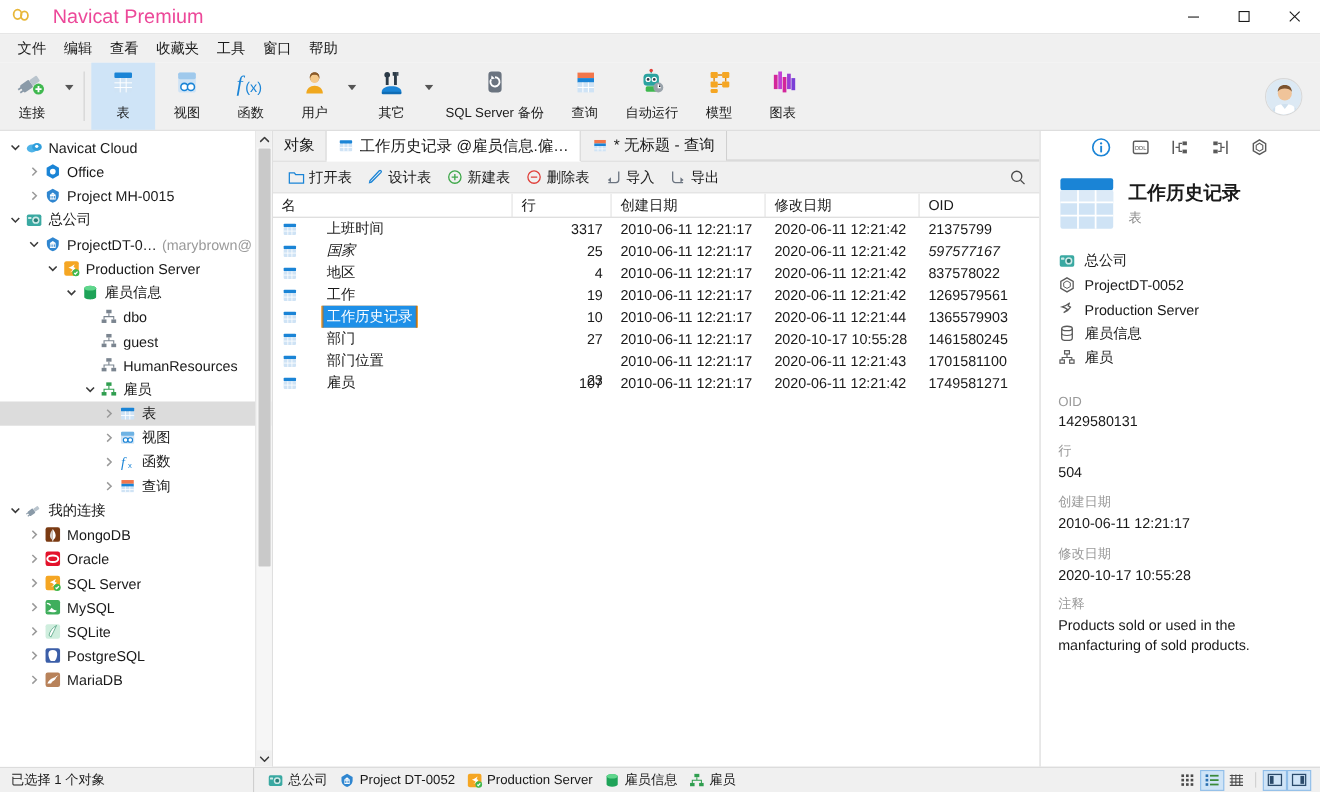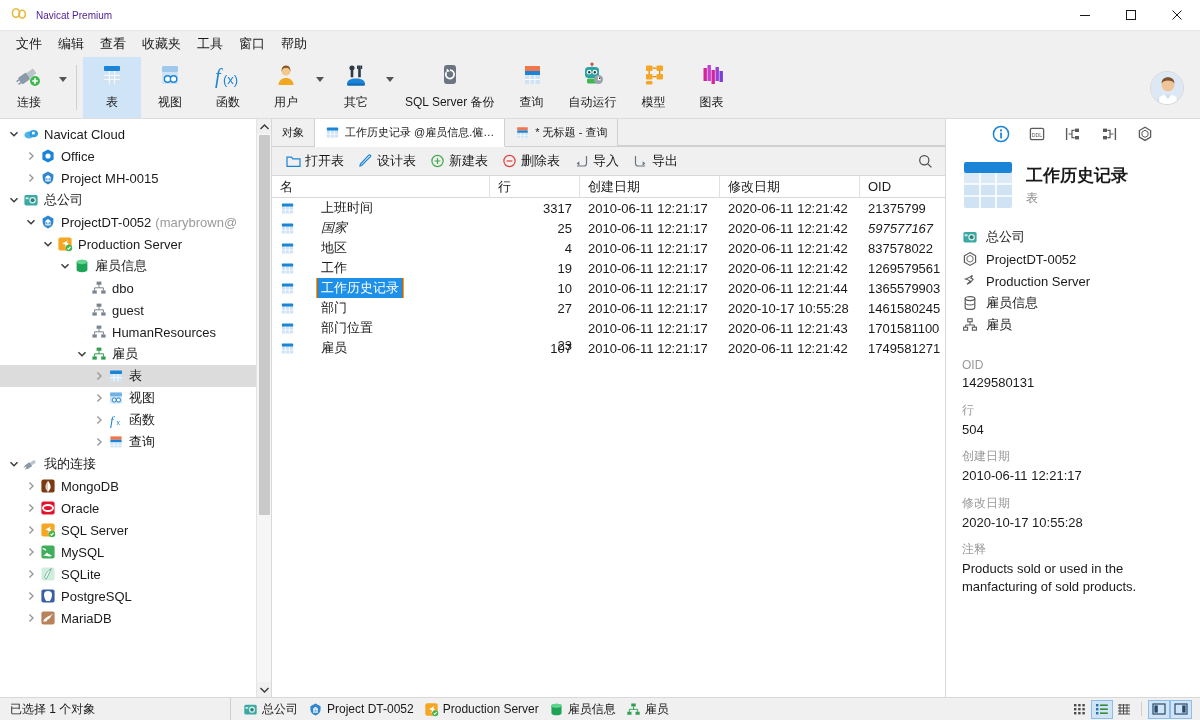--- a/index.html
+++ b/index.html
@@ -12,21 +12,21 @@
     overflow: hidden;
   }
   .app { width: 1200px; height: 720px; display: flex; flex-direction: column; position: relative; }
 
   
   .titlebar {
     height: 31px; background: #ffffff; border-bottom: 1px solid #e6e6e6;
     display: flex; align-items: center; flex: none;
   }
   .titlebar .app-logo { margin-left: 10px; width: 18px; height: 18px; display:flex; align-items:center; justify-content:center; }
-  .titlebar .app-title { margin-left: 8px; font-size: 10px; color: #4c1d95; }
+  .titlebar .app-title { margin-left: 20px; font-size: 18px; color: #ec4899; }
   .win-controls { margin-left: auto; display: flex; height: 31px; }
   .win-btn { width: 46px; height: 31px; display: flex; align-items: center; justify-content: center; }
 
   
   .menubar {
     height: 26px; background: #f0f0f0; display: flex; align-items: center;
     padding-left: 8px; flex: none; font-size: 13px;
   }
   .menu-item { padding: 3px 8px; color: #1a1a1a; cursor: default; }
 
@@ -48,21 +48,21 @@
   .avatar {
     width: 34px; height: 34px; border-radius: 50%; position: absolute;
     right: 16px; top: 14px; overflow: hidden; border: 1px solid #d8d8d8;
   }
 
   
   .body { flex: 1; display: flex; min-height: 0; }
 
   
   .sidebar {
-    width: 272px; background: #ffffff; border-right: 1px solid #d8d8d8;
+    width: 248px; background: #ffffff; border-right: 1px solid #d8d8d8;
     position: relative; flex: none; overflow: hidden;
   }
   .tree { padding-top: 4px; }
   .tree-row {
     height: 22px; display: flex; align-items: center; cursor: default;
     font-size: 13px; white-space: nowrap; padding-right: 18px;
   }
   .tree-row.selected { background: #dcdcdc; }
   .tw { width: 16px; display: flex; align-items: center; justify-content: center; flex: none; }
   .tree-ic { width: 18px; display: flex; align-items: center; justify-content: center; flex: none; margin-right: 4px; }
@@ -77,21 +77,21 @@
   .sb-thumb { position: absolute; left: 2px; width: 11px; background: #c9c9c9; border-radius: 1px; }
 
   
   .center { flex: 1; display: flex; flex-direction: column; min-width: 0; background: #ffffff; }
 
   .tabstrip {
     height: 28px; background: #f0f0f0; display: flex; align-items: flex-end; flex: none;
     border-bottom: 1px solid #d0d0d0;
   }
   .tab {
-    height: 28px; display: flex; align-items: center; padding: 0 10px; font-size: 11px;
+    height: 28px; display: flex; align-items: center; padding: 0 10px; font-size: 14px;
     border-right: 1px solid #d0d0d0; cursor: default; gap: 5px; max-width: 260px;
     background: #f0f0f0; color: #1a1a1a;
   }
   .tab.plain { border-right: 1px solid #d0d0d0; }
   .tab.active { background: #ffffff; border-bottom: 1px solid #ffffff; margin-bottom: -1px; }
   .tab .tab-text { overflow: hidden; text-overflow: ellipsis; white-space: nowrap; }
   .tabstrip .tab-fill { flex: 1; border-bottom: 1px solid #d0d0d0; height: 28px; background: #f0f0f0; }
 
   .objbar {
     height: 29px; background: #f0f0f0; border-bottom: 1px solid #d8d8d8;

